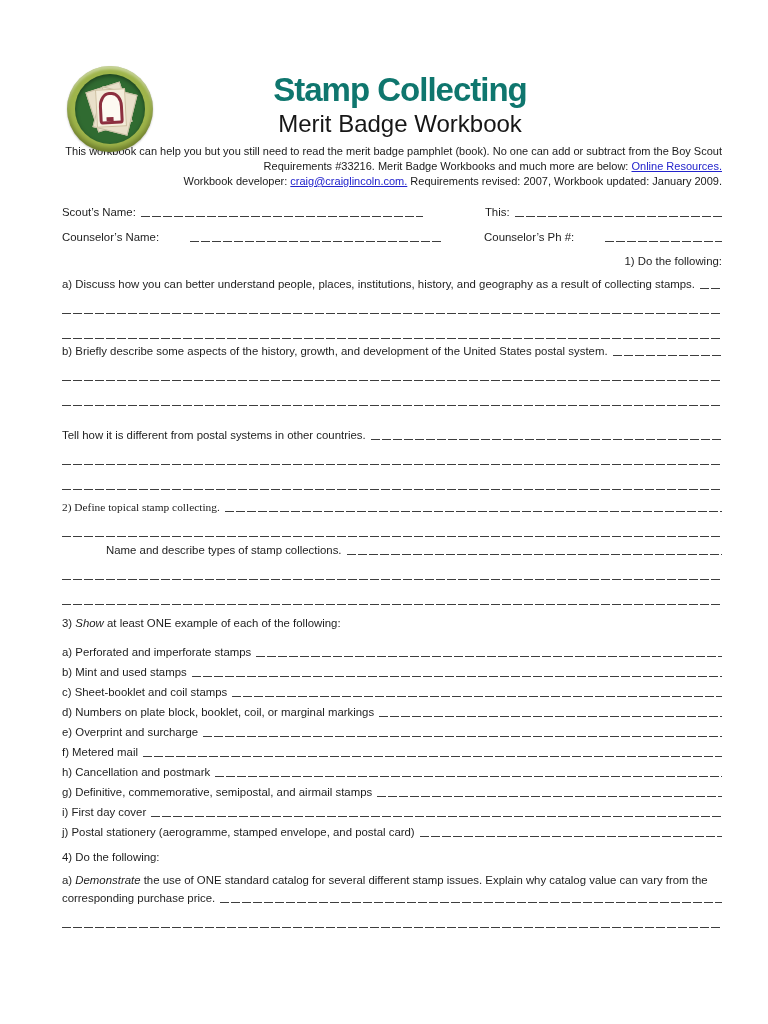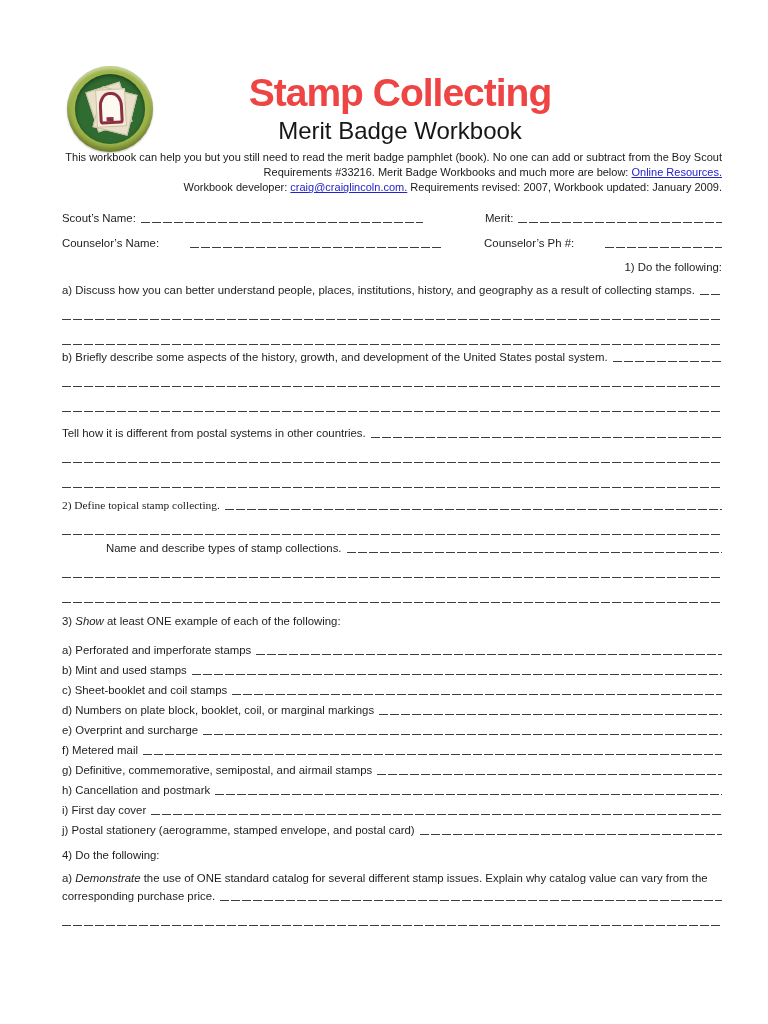--- a/index.html
+++ b/index.html
@@ -37,22 +37,22 @@
     border-radius:45% 45% 12% 12%; background:#fdfaf2; position:relative;
   }
   .stamp-frame::after {
     content:""; position:absolute; left:4px; bottom:0px; width:7px; height:4px;
     background:var(--stamp-frame,#8c2f3f);
   }
 
   
   .header-text { padding-top:72px; text-align:center; margin-left:16px; }
   .doc-title {
-    font-size:39px; font-weight:bold; letter-spacing:-1px; line-height:1.1;
-    color:#ef4444; margin:0;
+    font-size:33px; font-weight:bold; letter-spacing:-1px; line-height:1.1;
+    color:#0f766e; margin:0;
   }
   .doc-subtitle { font-size:24px; font-weight:400; color:#161616; margin-top:2px; line-height:1.15; }
 
   .intro { margin-top:6px; margin-left:0; font-size:11px; line-height:15px; text-align:right; color:#1a1a1a; }
   .intro .lnk, .lnk { color:var(--link,#2323cc); text-decoration:underline; cursor:pointer; }
   .it { font-style:italic; }
 
   
   .fill { flex:1 1 auto; min-width:10px; height:14px; position:relative; margin-left:5px; }
   .fill::after, .blank-row::after {
@@ -99,21 +99,21 @@
   </div>
 
   <div class="intro"><span>This workbook can help you but you still need to read the merit badge pamphlet (book).  No one can add or subtract from the Boy Scout Requirements #33216.  Merit Badge Workbooks and much more are below: </span><a class="lnk" href="#">Online Resources.</a></div>
   <div class="intro" style="margin-top:0;"><span>Workbook developer: </span><a class="lnk" href="#">craig@craiglincoln.com.</a><span>  Requirements revised: 2007, Workbook updated: January 2009.</span></div>
 
   <div class="form-area">
     <div class="form-row">
       <span class="form-label">Scout’s Name:</span>
       <span class="fill f-scout"></span>
       <span class="f-gap"></span>
-      <span class="form-label">Merit:</span>
+      <span class="form-label">This:</span>
       <span class="fill f-grow"></span>
     </div>
     <div class="form-row">
       <span class="form-label">Counselor’s Name:</span>
       <span class="fill f-cname"></span>
       <span class="form-label ml16">Counselor’s Ph #:</span>
       <span class="fill f-grow"></span>
     </div>
   </div>
 
@@ -126,21 +126,21 @@
         <span class="fill"></span>
       </div>
       <div class="blank-row"></div>
       <div class="blank-row"></div>
       <div class="req-row" style="margin-top: 3px; text-align: right;">
         <span class="req-text"><span>b) Briefly describe some aspects of the history, growth, and development of the United States postal system.  </span></span>
         <span class="fill"></span>
       </div>
       <div class="blank-row"></div>
       <div class="blank-row"></div>
-      <div class="req-row" style="margin-top: 12px;">
+      <div class="req-row" style="margin-top: 20px;">
         <span class="req-text"><span>Tell how it is different from postal systems in other countries.  </span></span>
         <span class="fill"></span>
       </div>
       <div class="blank-row"></div>
       <div class="blank-row"></div>
       <div class="req-row" style="margin-top: 8px; font-family: Liberation Serif, serif;">
         <span class="req-text"><span>2) Define topical stamp collecting.  </span></span>
         <span class="fill"></span>
       </div>
       <div class="blank-row"></div>
@@ -171,25 +171,25 @@
       </div>
       <div class="req-row">
         <span class="req-text"><span>e) Overprint and surcharge </span></span>
         <span class="fill"></span>
       </div>
       <div class="req-row">
         <span class="req-text"><span>f) Metered mail  </span></span>
         <span class="fill"></span>
       </div>
       <div class="req-row">
+        <span class="req-text"><span>h) Cancellation and postmark </span></span>
+        <span class="fill"></span>
+      </div>
+      <div class="req-row">
         <span class="req-text"><span>g) Definitive, commemorative, semipostal, and airmail stamps  </span></span>
-        <span class="fill"></span>
-      </div>
-      <div class="req-row">
-        <span class="req-text"><span>h) Cancellation and postmark </span></span>
         <span class="fill"></span>
       </div>
       <div class="req-row">
         <span class="req-text"><span>i) First day cover </span></span>
         <span class="fill"></span>
       </div>
       <div class="req-row">
         <span class="req-text"><span>j) Postal stationery (aerogramme, stamped envelope, and postal card) </span></span>
         <span class="fill"></span>
       </div>

